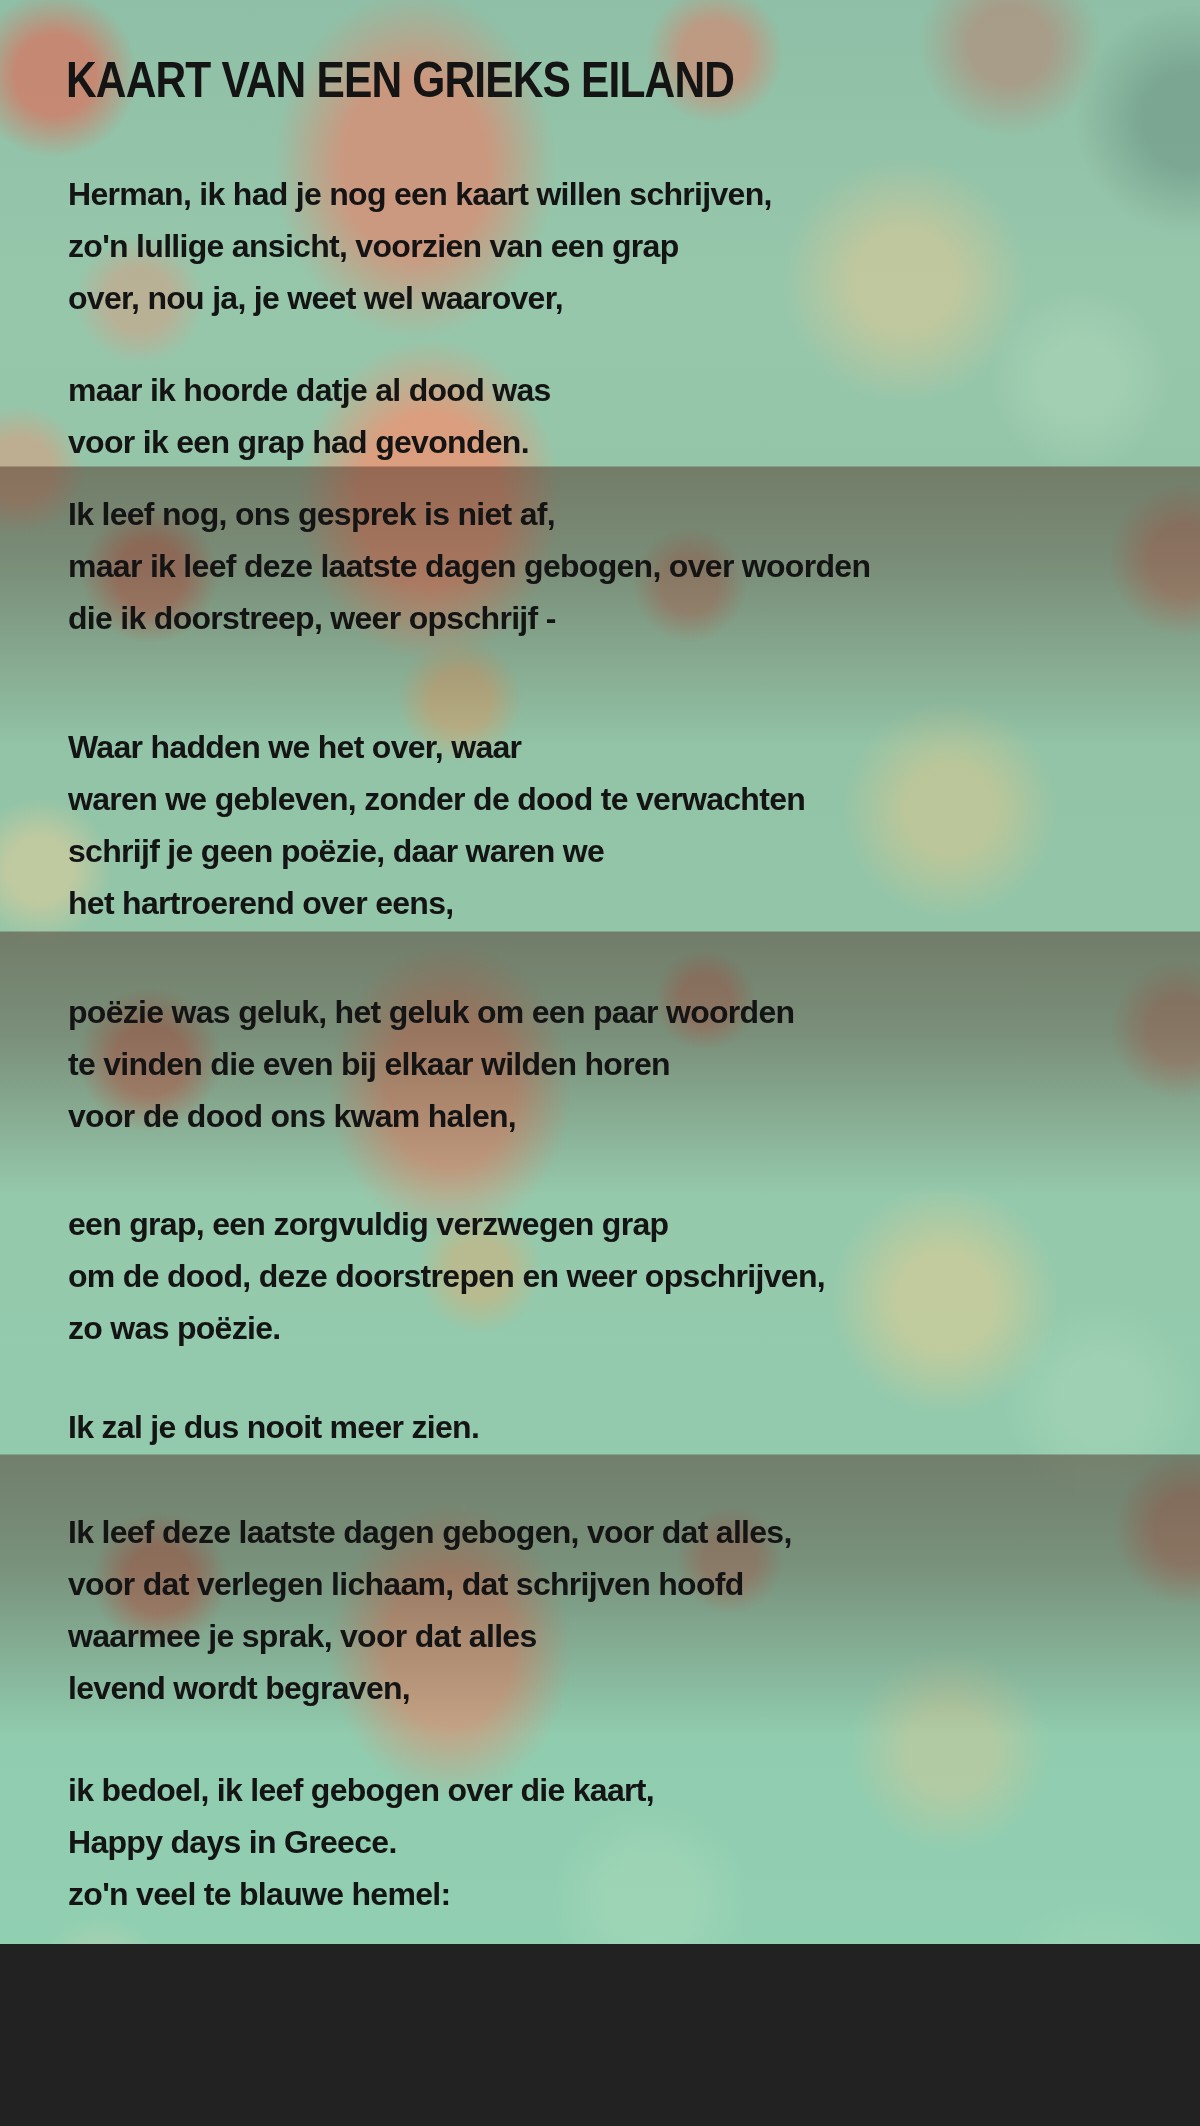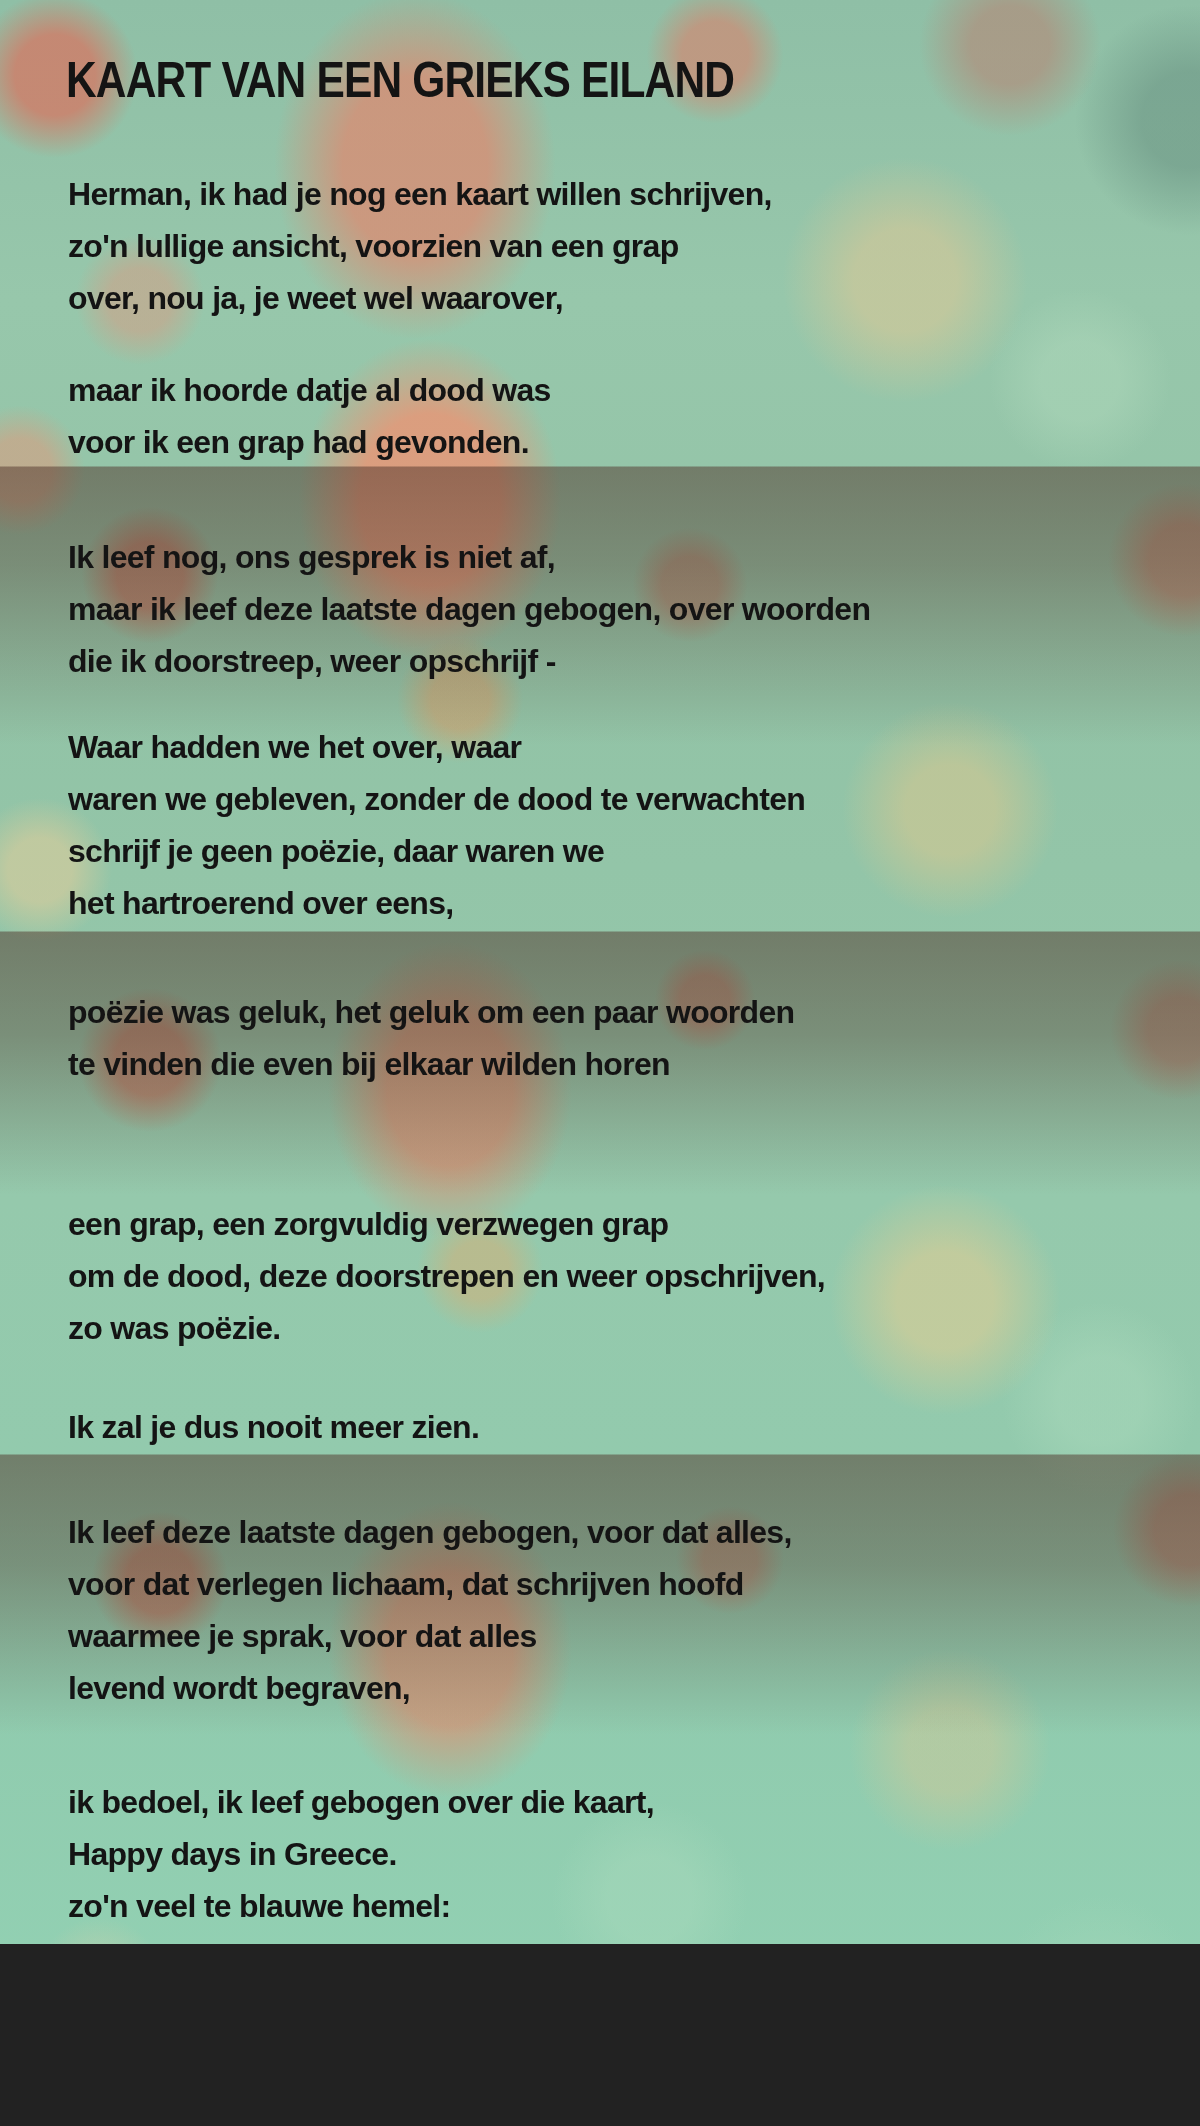--- a/index.html
+++ b/index.html
@@ -70,23 +70,23 @@
     position:absolute;left:66px;top:50px;
     font-size:50px;font-weight:bold;line-height:60px;
     letter-spacing:-1px;white-space:nowrap;
     transform:scaleX(.85);transform-origin:left top;
   }
   .stanza{
     position:absolute;left:68px;
     font-size:32px;font-weight:bold;line-height:52px;
     letter-spacing:-.7px;white-space:nowrap;
   }
-  .s1{top:152px;margin-top:16px;} .s2{top:364px;} .s3{top:531px;} .s4{top:721px;}
+  .s1{top:152px;margin-top:16px;} .s2{top:364px;} .s3{top:488px;} .s4{top:721px;}
   .s5{top:986px;} .s6{top:1198px;} .s7{top:1401px;} .s8{top:1506px;}
-  .s9{top:1764px;margin-top:12px;}
+  .s9{top:1764px;}
   .author{
     position:absolute;left:68px;top:2024px;
     font-size:46px;font-style:italic;font-weight:normal;
     line-height:52px;letter-spacing:-.5px;color:#fef9c3;white-space:nowrap;
   }
 </style>
 </head>
 <body>
 
 <div class="canvas">
@@ -114,20 +114,21 @@
   <div class="stanza s4">
     <div>Waar hadden we het over, waar</div>
     <div>waren we gebleven, zonder de dood te verwachten</div>
     <div>schrijf je geen poëzie, daar waren we</div>
     <div>het hartroerend over eens,</div>
   </div>
 
   <div class="stanza s5">
     <div>poëzie was geluk, het geluk om een paar woorden</div>
     <div>te vinden die even bij elkaar wilden horen</div>
+    <div>voor de dood ons kwam halen,</div>
   </div>
 
   <div class="stanza s6">
     <div>een grap, een zorgvuldig verzwegen grap</div>
     <div>om de dood, deze doorstrepen en weer opschrijven,</div>
     <div>zo was poëzie.</div>
   </div>
 
   <div class="stanza s7">
     <div>Ik zal je dus nooit meer zien.</div>

